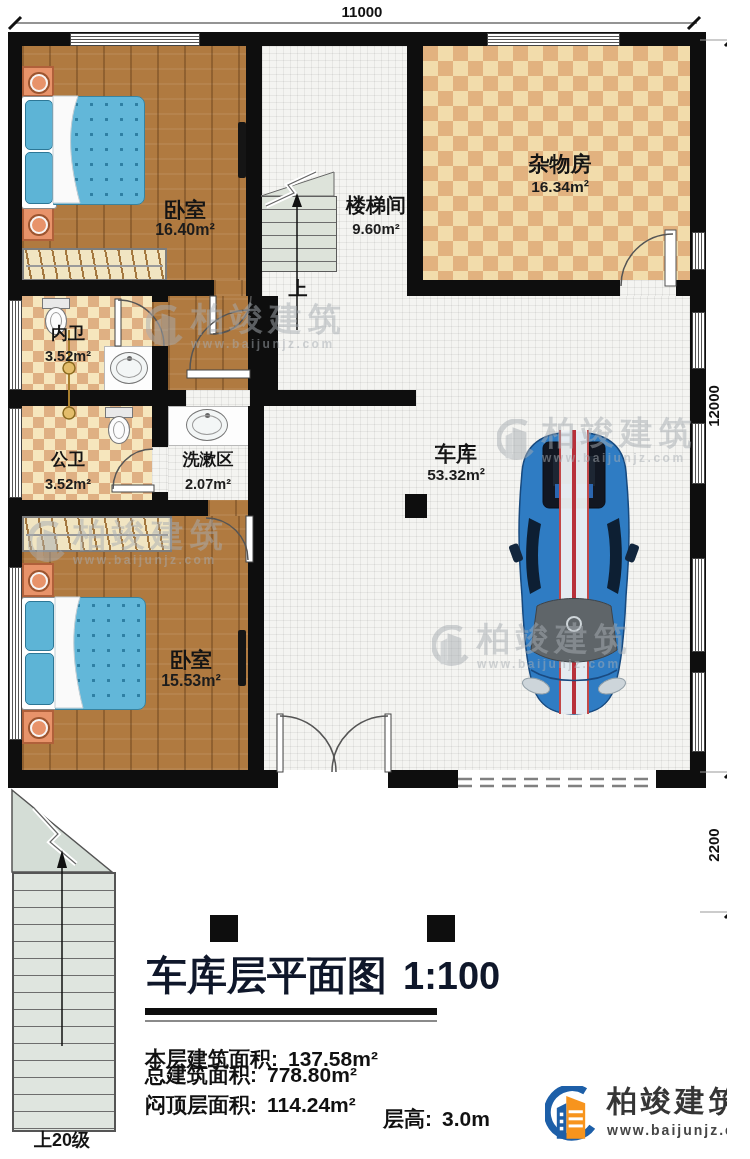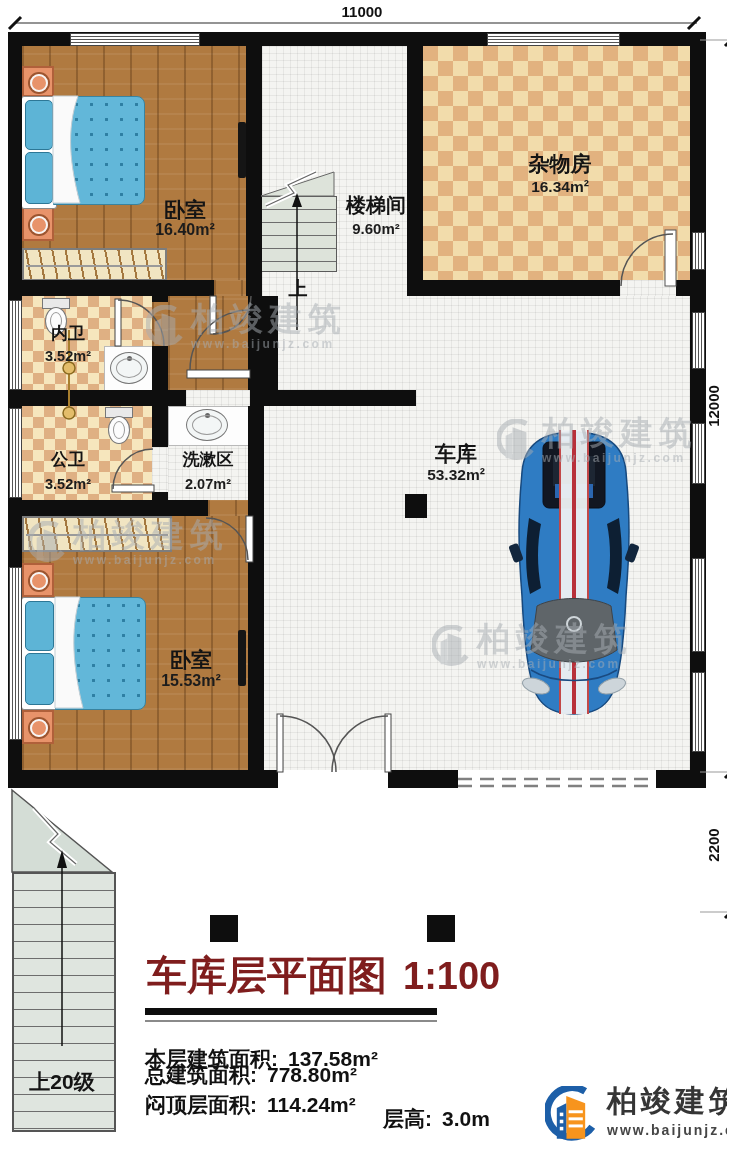--- a/index.html
+++ b/index.html
@@ -49,21 +49,21 @@
   .stairsext{position:absolute;border:2px solid #555;
     background:repeating-linear-gradient(180deg,#dfe5df 0 16px,#6d6d6d 16px 17px);}
   
   .rname{position:absolute;z-index:50;font-weight:bold;color:#141414;text-align:center;}
   .rarea{position:absolute;z-index:50;font-weight:bold;color:#1c1c1c;text-align:center;}
   
   .wm{position:absolute;z-index:60;display:flex;align-items:center;gap:7px;opacity:.5;}
   .wm-name{font-size:33px;font-weight:bold;letter-spacing:6px;color:#a7adb3;line-height:1;}
   .wm-url{font-size:12px;font-weight:bold;letter-spacing:2.5px;color:#a7adb3;margin-top:2px;}
   
-  .title-row{position:absolute;z-index:50;font-weight:bold;color:#7f1d1d;white-space:nowrap;}
+  .title-row{position:absolute;z-index:50;font-weight:bold;color:#0f172a;white-space:nowrap;}
   .stat{position:absolute;z-index:50;font-size:21px;font-weight:bold;color:#111;white-space:nowrap;}
   .stat .v{margin-left:10px;}
   .brandname{font-size:30px;font-weight:bold;letter-spacing:4px;color:#353535;line-height:1;}
   .brandurl{font-size:14px;font-weight:bold;letter-spacing:2px;color:#464646;margin-top:6px;}
   svg.overlay{position:absolute;left:0;top:0;z-index:40;pointer-events:none;}
 </style>
 </head>
 <body>
 
 <div id="stage">
@@ -245,21 +245,21 @@
   <div class="rarea" style="left:38px;top:348px;width:60px;font-size:14.5px;">3.52m²</div>
   <div class="rname" style="left:42px;top:448px;width:52px;font-size:17px;">公卫</div>
   <div class="rarea" style="left:38px;top:476px;width:60px;font-size:14.5px;">3.52m²</div>
   <div class="rname" style="left:169px;top:448px;width:78px;font-size:17px;">洗漱区</div>
   <div class="rarea" style="left:176px;top:476px;width:64px;font-size:14.5px;">2.07m²</div>
   <div class="rname" style="left:428px;top:440px;width:56px;font-size:21px;">车库</div>
   <div class="rarea" style="left:424px;top:466px;width:64px;font-size:15.5px;">53.32m²</div>
   <div class="rname" style="left:156px;top:646px;width:70px;font-size:21px;">卧室</div>
   <div class="rarea" style="left:152px;top:672px;width:78px;font-size:16px;">15.53m²</div>
   <div class="rname" style="left:288px;top:276px;width:20px;font-size:19px;">上</div>
-  <div class="rname" style="left:24px;top:1068px;width:76px;font-size:21px;">上20级</div>
+  <div class="rname" style="left:24px;top:1128px;width:76px;font-size:18px;">上20级</div>
 
   <div class="wm" style="left:146px;top:302px;">
     <svg width="38" height="44" viewBox="0 0 44 48">
         <path d="M34,4 A21,21 0 1 0 40,34" stroke="#a7adb3" stroke-width="6" fill="none"></path>
         <polygon points="18,8 34,14 34,44 18,44" fill="#a7adb3"></polygon>
         <polygon points="10,18 18,14 18,44 10,44" fill="#b4b9be"></polygon>
       </svg>
     <div class="wm-txt">
         <div class="wm-name">柏竣建筑</div>
         <div class="wm-url">www.baijunjz.com</div>

